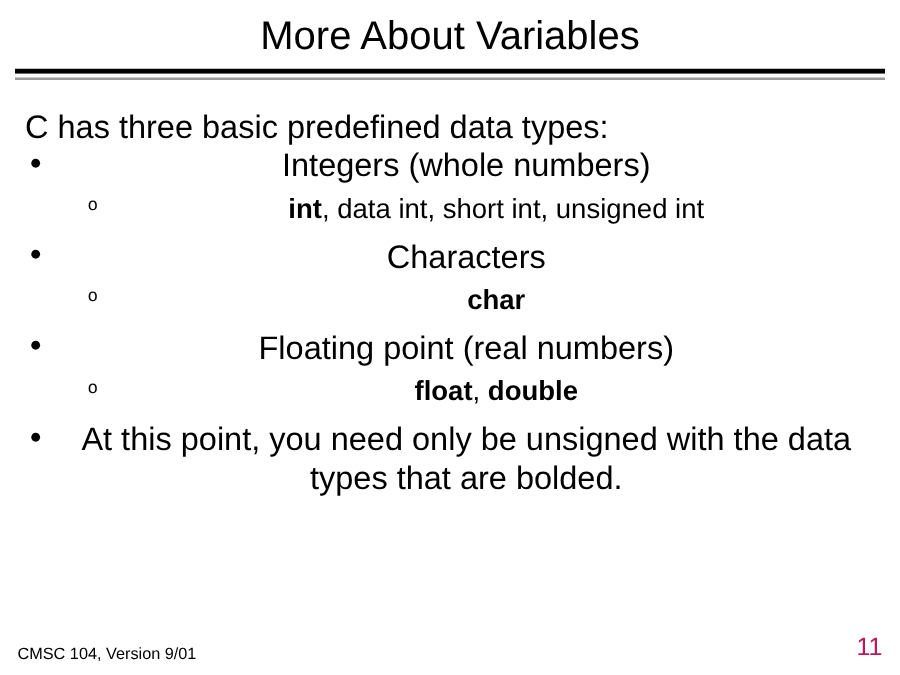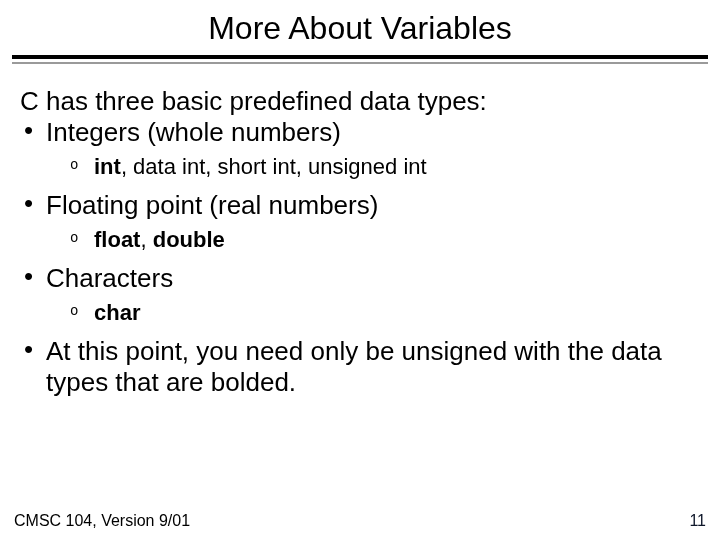--- a/index.html
+++ b/index.html
@@ -50,20 +50,21 @@
   ul.top-list {
     list-style: none;
     margin: 0;
     padding: 0;
   }
   ul.top-list > li {
     position: relative;
     padding-left: 26px;
     font-size: 26px;
     margin-bottom: 6px;
+    text-align: center;
   }
   ul.top-list > li::before {
     content: "•";
     position: absolute;
     left: 4px;
     top: 0;
     font-size: 26px;
     line-height: 1;
   }
   ul.sub-list {
@@ -84,29 +85,29 @@
     top: 4px;
     font-family: "Courier New", Courier, monospace;
     font-size: 14px;
     line-height: 1;
   }
   .b { font-weight: 700; }
   .footer-left {
     position: absolute;
     left: 14px;
     bottom: 10px;
-    font-size: 16px;
+    font-size: 13px;
     color: #000;
   }
   .footer-right {
     position: absolute;
     right: 14px;
     bottom: 10px;
-    font-size: 16px;
-    color: #0f172a;
+    font-size: 20px;
+    color: #be185d;
   }
 </style>
 </head>
 <body>
 
 <div class="slide">
 
   <div class="title">More About Variables</div>
 
   <div class="rule">
@@ -124,33 +125,33 @@
       <li>
         <span>Integers (whole numbers)</span>
         <ul class="sub-list">
           <li>
             <span class="b">int</span><span>, data int, short int, unsigned int</span>
           </li>
         </ul>
       </li>
 
       <li>
-        <span>Floating point (real numbers)</span>
+        <span>Characters</span>
         <ul class="sub-list">
           <li>
-            <span class="b">float</span><span>, </span><span class="b">double</span>
+            <span class="b">char</span><span></span>
           </li>
         </ul>
       </li>
 
       <li>
-        <span>Characters</span>
+        <span>Floating point (real numbers)</span>
         <ul class="sub-list">
           <li>
-            <span class="b">char</span><span></span>
+            <span class="b">float</span><span>, </span><span class="b">double</span>
           </li>
         </ul>
       </li>
 
       <li>
         <span>At this point, you need only be unsigned with the data types that are bolded.</span>
       </li>
 
     </ul>
 

